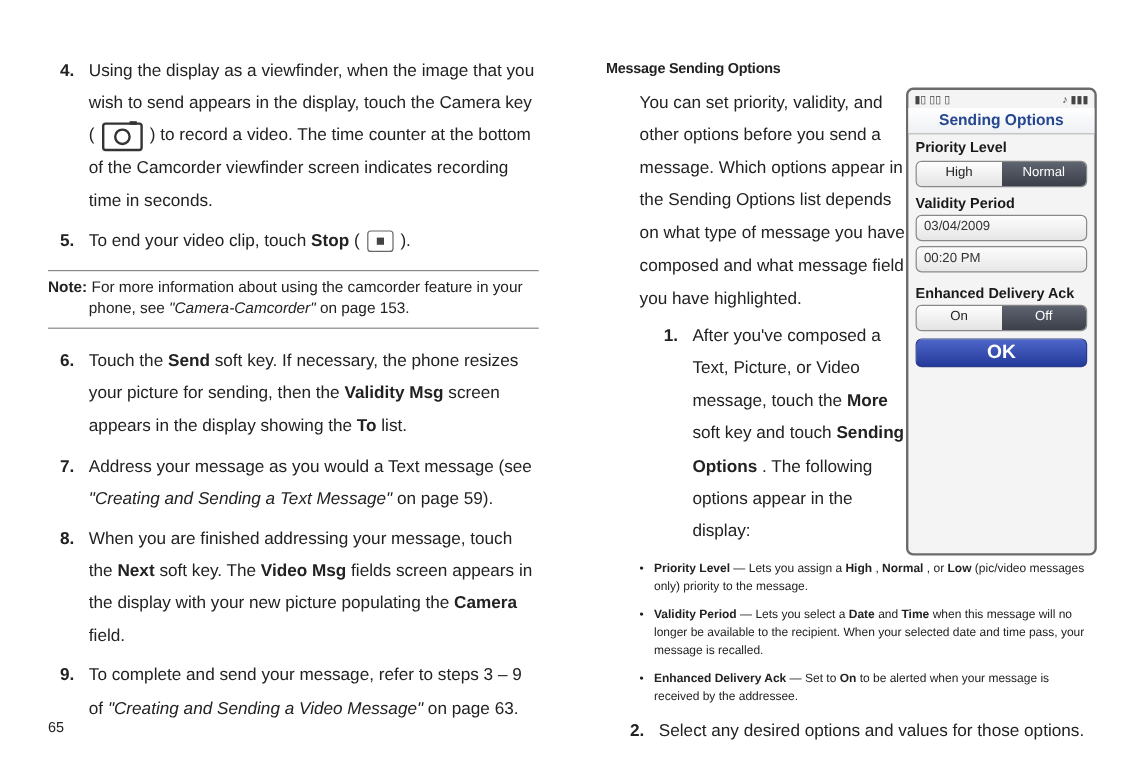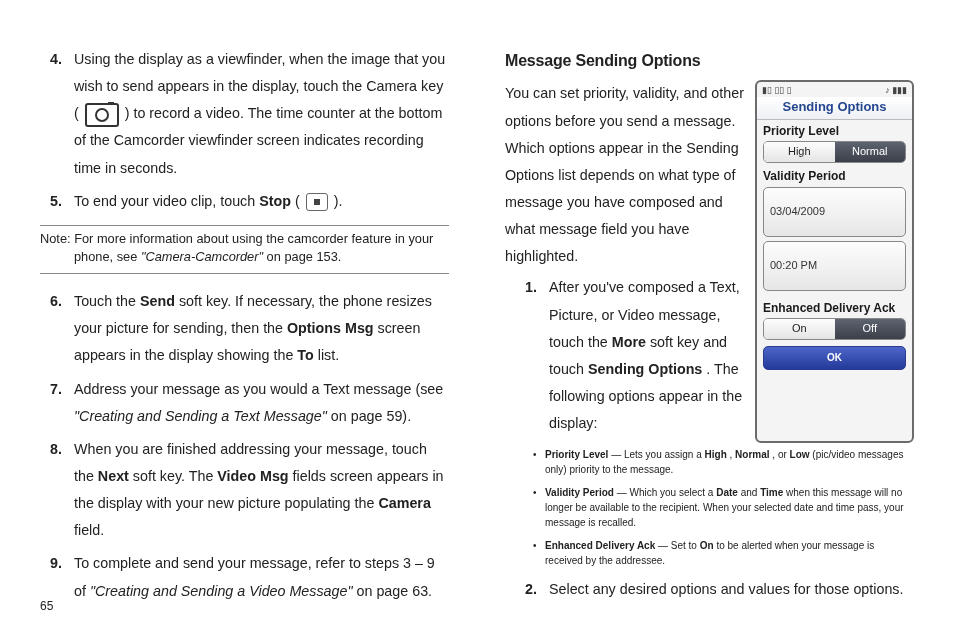--- a/index.html
+++ b/index.html
@@ -43,21 +43,21 @@
   }
   .li-body { flex: 1; }
   .note-box {
     border-top: 1px solid #888;
     border-bottom: 1px solid #888;
     padding: 4px 0 6px 0;
     margin: 10px 0 14px 0;
     font-size: 12.8px;
     line-height: 1.45;
   }
-  .note-lead { font-weight: 400; }
+  .note-lead { font-weight: 700; }
   .italic { font-style: italic; }
   b { font-weight: 700; }
   .camera-icon {
     display: inline-block;
     vertical-align: middle;
     width: 30px; height: 20px;
     border: 2px solid #333;
     border-radius: 3px;
     position: relative;
     margin: 0 2px;
@@ -92,26 +92,27 @@
   .stop-icon::before {
     content: "";
     position: absolute;
     left: 50%; top: 50%;
     width: 6px; height: 6px;
     background: #444;
     transform: translate(-50%, -50%);
   }
   .section-heading {
     font-weight: 800;
-    font-size: 16px;
+    font-size: 12px;
     margin: 0 0 4px 0;
     letter-spacing: -0.2px;
   }
   .col2-top {
     display: flex;
+    margin-left: 28px;
   }
   .col2-text { flex: 1; }
   .phone {
     width: 155px;
     border: 2px solid #6b6b6b;
     border-radius: 6px;
     background: #f4f4f4;
     font-size: 12px;
     line-height: 1.2;
     padding-bottom: 6px;
@@ -156,37 +157,37 @@
   }
   .seg > div.sel {
     background: linear-gradient(#5e6470,#3a3f49);
     color: #fff;
   }
   .field {
     border: 1px solid #888;
     border-radius: 5px;
     height: 20px;
     line-height: 19px;
-    padding: 14px 6px;
+    padding: 0 6px;
     font-size: 11px;
     background: linear-gradient(#fdfdfd,#e6e6e6);
     margin-bottom: 4px;
     color: #333;
   }
   .ok-bar {
     margin: 4px 6px 0 6px;
     border: 1px solid #2b3a8a;
     border-radius: 5px;
     text-align: center;
     font-weight: 700;
     color: #fff;
     background: linear-gradient(#4d66c9,#243a9a);
     height: 22px;
     line-height: 21px;
-    font-size: 10px;
+    font-size: 16px;
   }
   .bullets {
     list-style: none;
     margin: 4px 0 6px 0;
     padding: 0 0 0 28px;
     font-size: 10px;
     line-height: 1.5;
   }
   .bullets li { position: relative; margin-bottom: 8px; padding-left: 12px; }
   .bullets li::before {
@@ -242,21 +243,21 @@
       </span>
     </div>
 
     <ol class="ol">
       <li class="li">
         <div class="li-num">6.</div>
         <div class="li-body">
           <span>Touch the </span>
           <b>Send</b>
           <span> soft key. If necessary, the phone resizes your picture for sending, then the </span>
-          <b>Options Msg</b>
+          <b>Validity Msg</b>
           <span> screen appears in the display showing the </span>
           <b>To</b>
           <span> list.</span>
         </div>
       </li>
 
       <li class="li">
         <div class="li-num">7.</div>
         <div class="li-body">
           <span>Address your message as you would a Text message (see </span>
@@ -348,21 +349,21 @@
         <span> — Lets you assign a </span>
         <b>High</b>
         <span>, </span>
         <b>Normal</b>
         <span>, or </span>
         <b>Low</b>
         <span> (pic/video messages only) priority to the message.</span>
       </li>
       <li>
         <b>Validity Period</b>
-        <span> — Which you select a </span>
+        <span> — Lets you select a </span>
         <b>Date</b>
         <span> and </span>
         <b>Time</b>
         <span> when this message will no longer be available to the recipient. When your selected date and time pass, your message is recalled.</span>
       </li>
       <li>
         <b>Enhanced Delivery Ack</b>
         <span> — Set to </span>
         <b>On</b>
         <span> to be alerted when your message is received by the addressee.</span>

